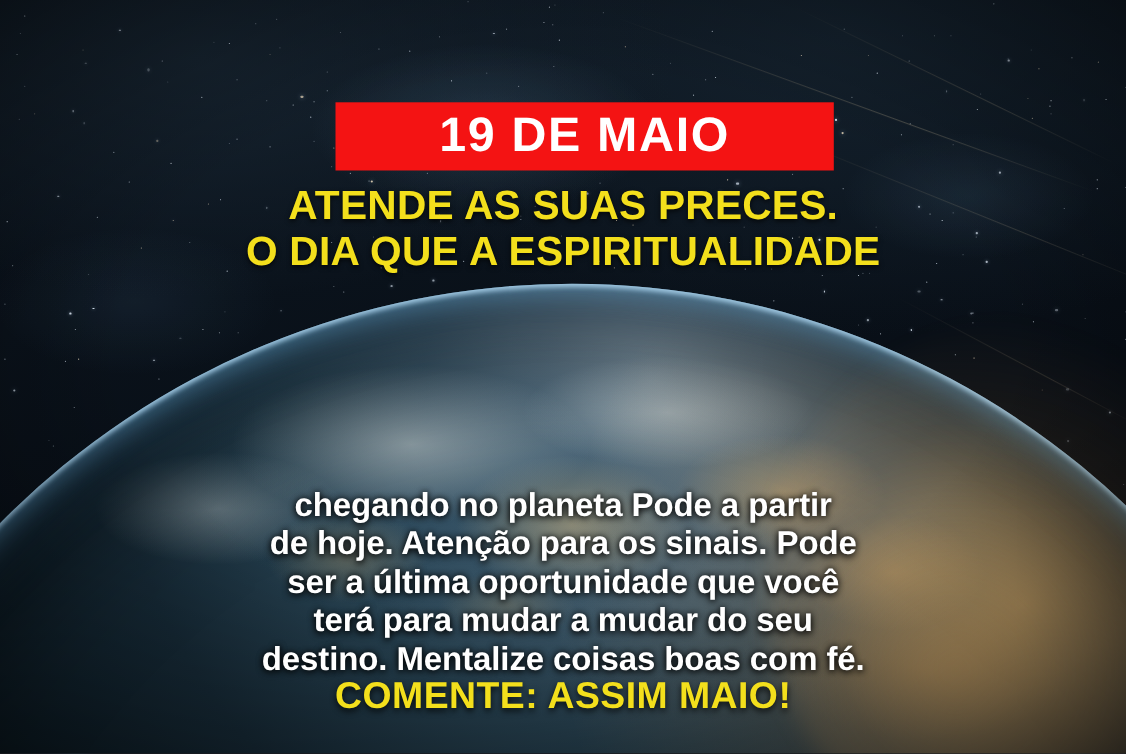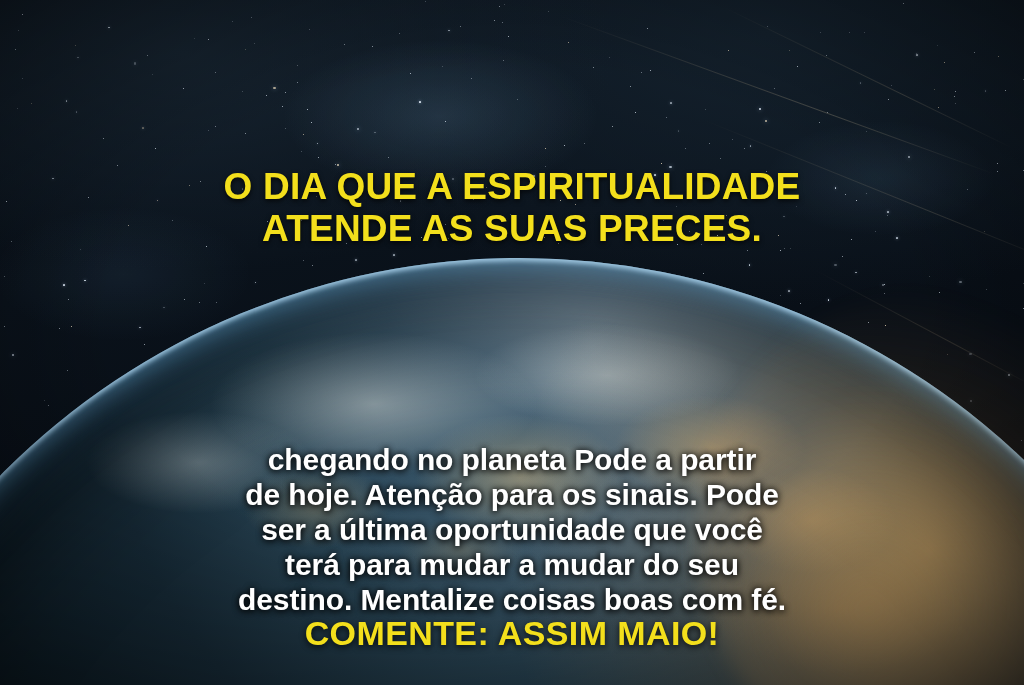--- a/index.html
+++ b/index.html
@@ -476,24 +476,27 @@
     <div class="earth-glow"></div>
     <div class="earth"></div>
     <div class="earth-rim"></div>
     <div class="earth-warm"></div>
   </div>
 
   <div class="vignette"></div>
 
   <div class="content">
 
+    <div class="date-banner">
+      <span class="date-banner-text">19 DE MAIO</span>
+    </div>
 
     <div class="headline">
+      <span class="hl-line">ATENDE AS SUAS PRECES.</span>
       <span class="hl-line">O DIA QUE A ESPIRITUALIDADE</span>
-      <span class="hl-line">ATENDE AS SUAS PRECES.</span>
     </div>
 
     <div class="body-copy">
       <span class="bc-line">chegando no planeta Pode a partir</span>
       <span class="bc-line">de hoje. Atenção para os sinais. Pode</span>
       <span class="bc-line">ser a última oportunidade que você</span>
       <span class="bc-line">terá para mudar a mudar do seu</span>
       <span class="bc-line">destino. Mentalize coisas boas com fé.</span>
     </div>
 

